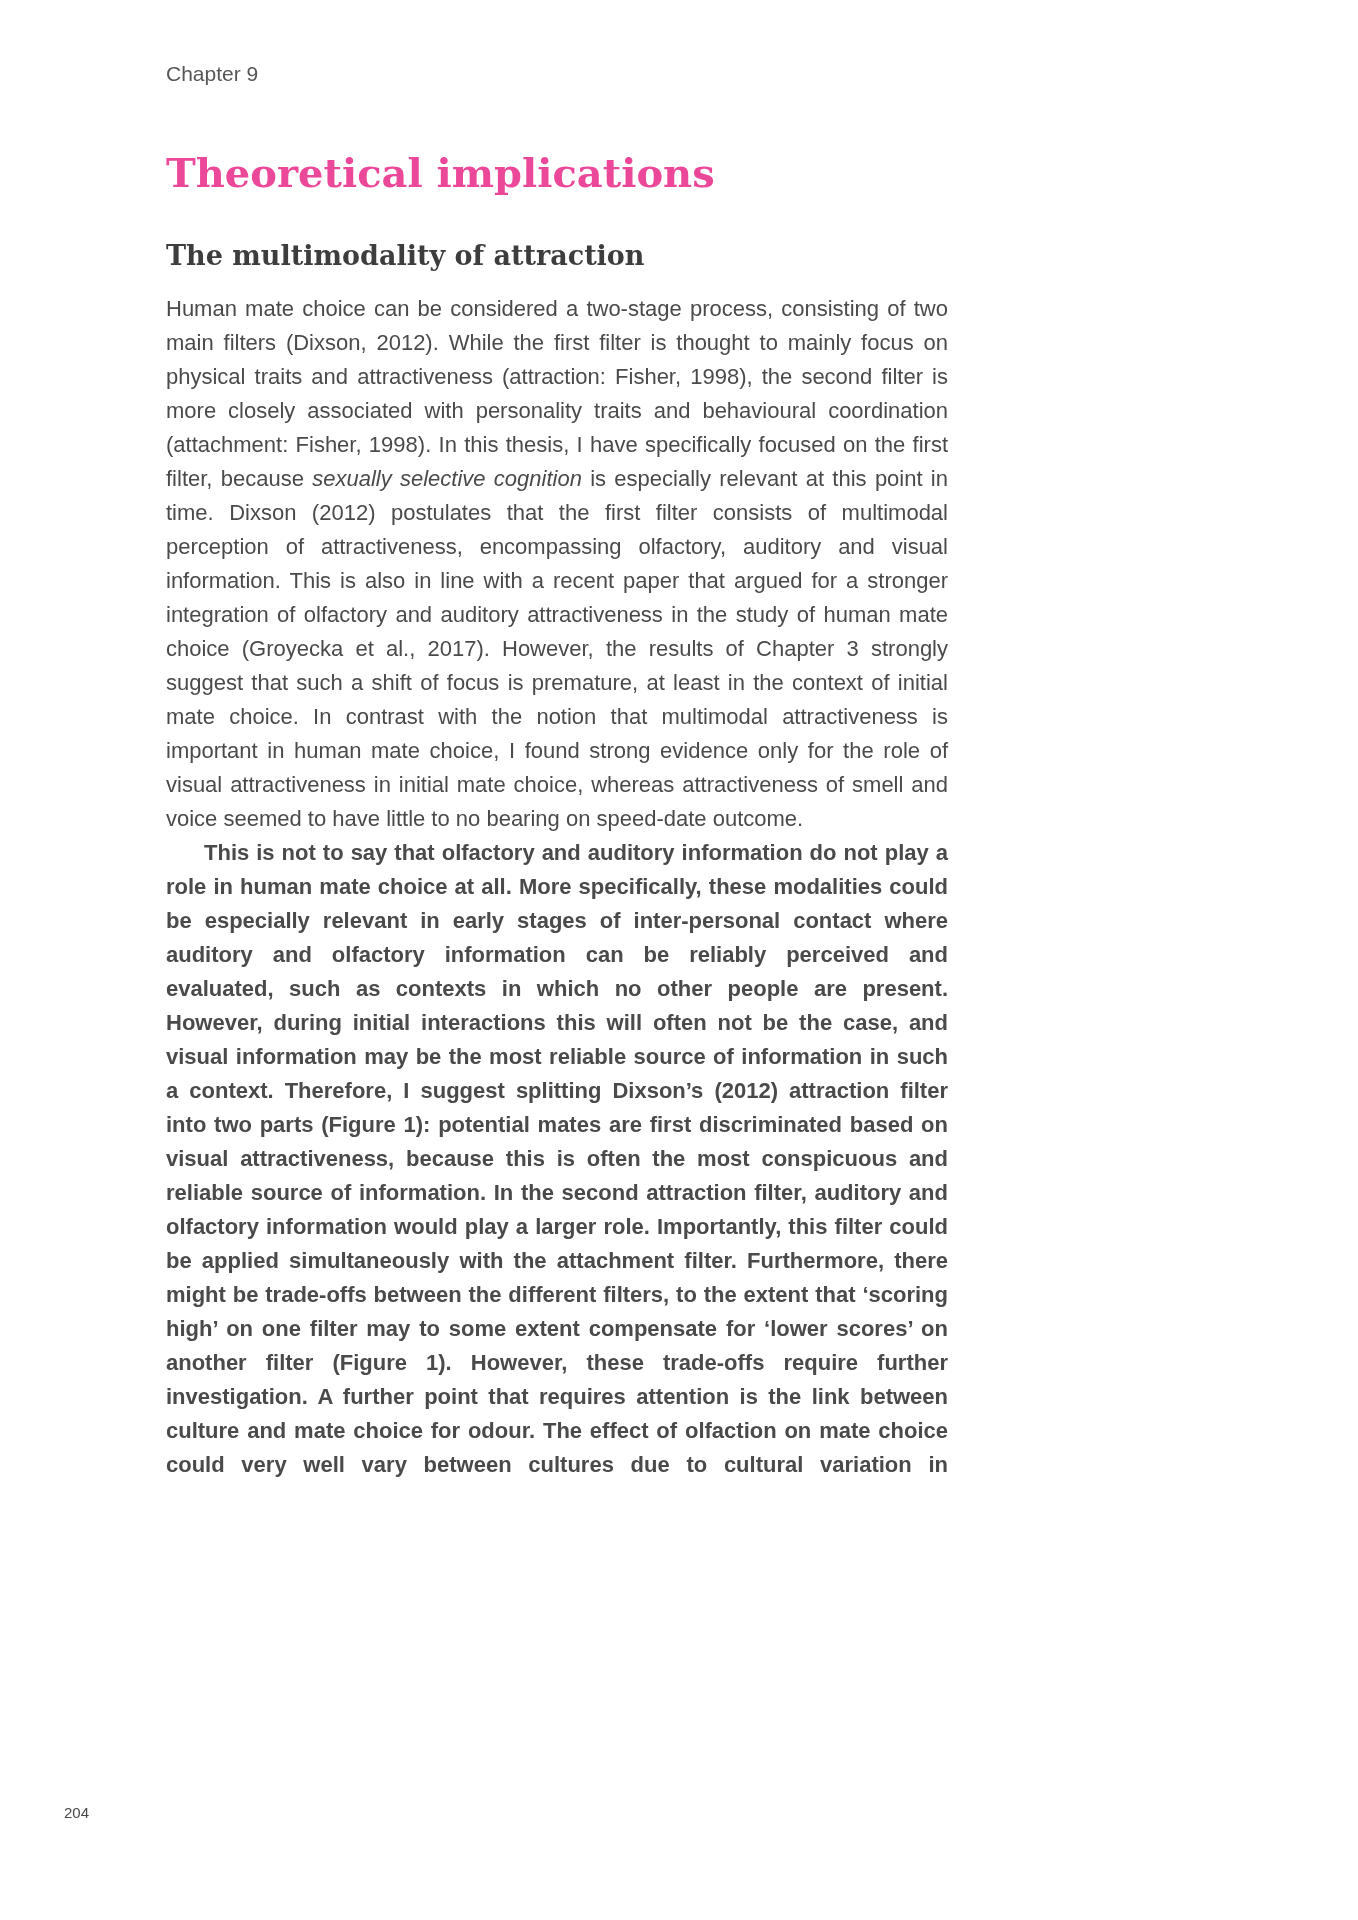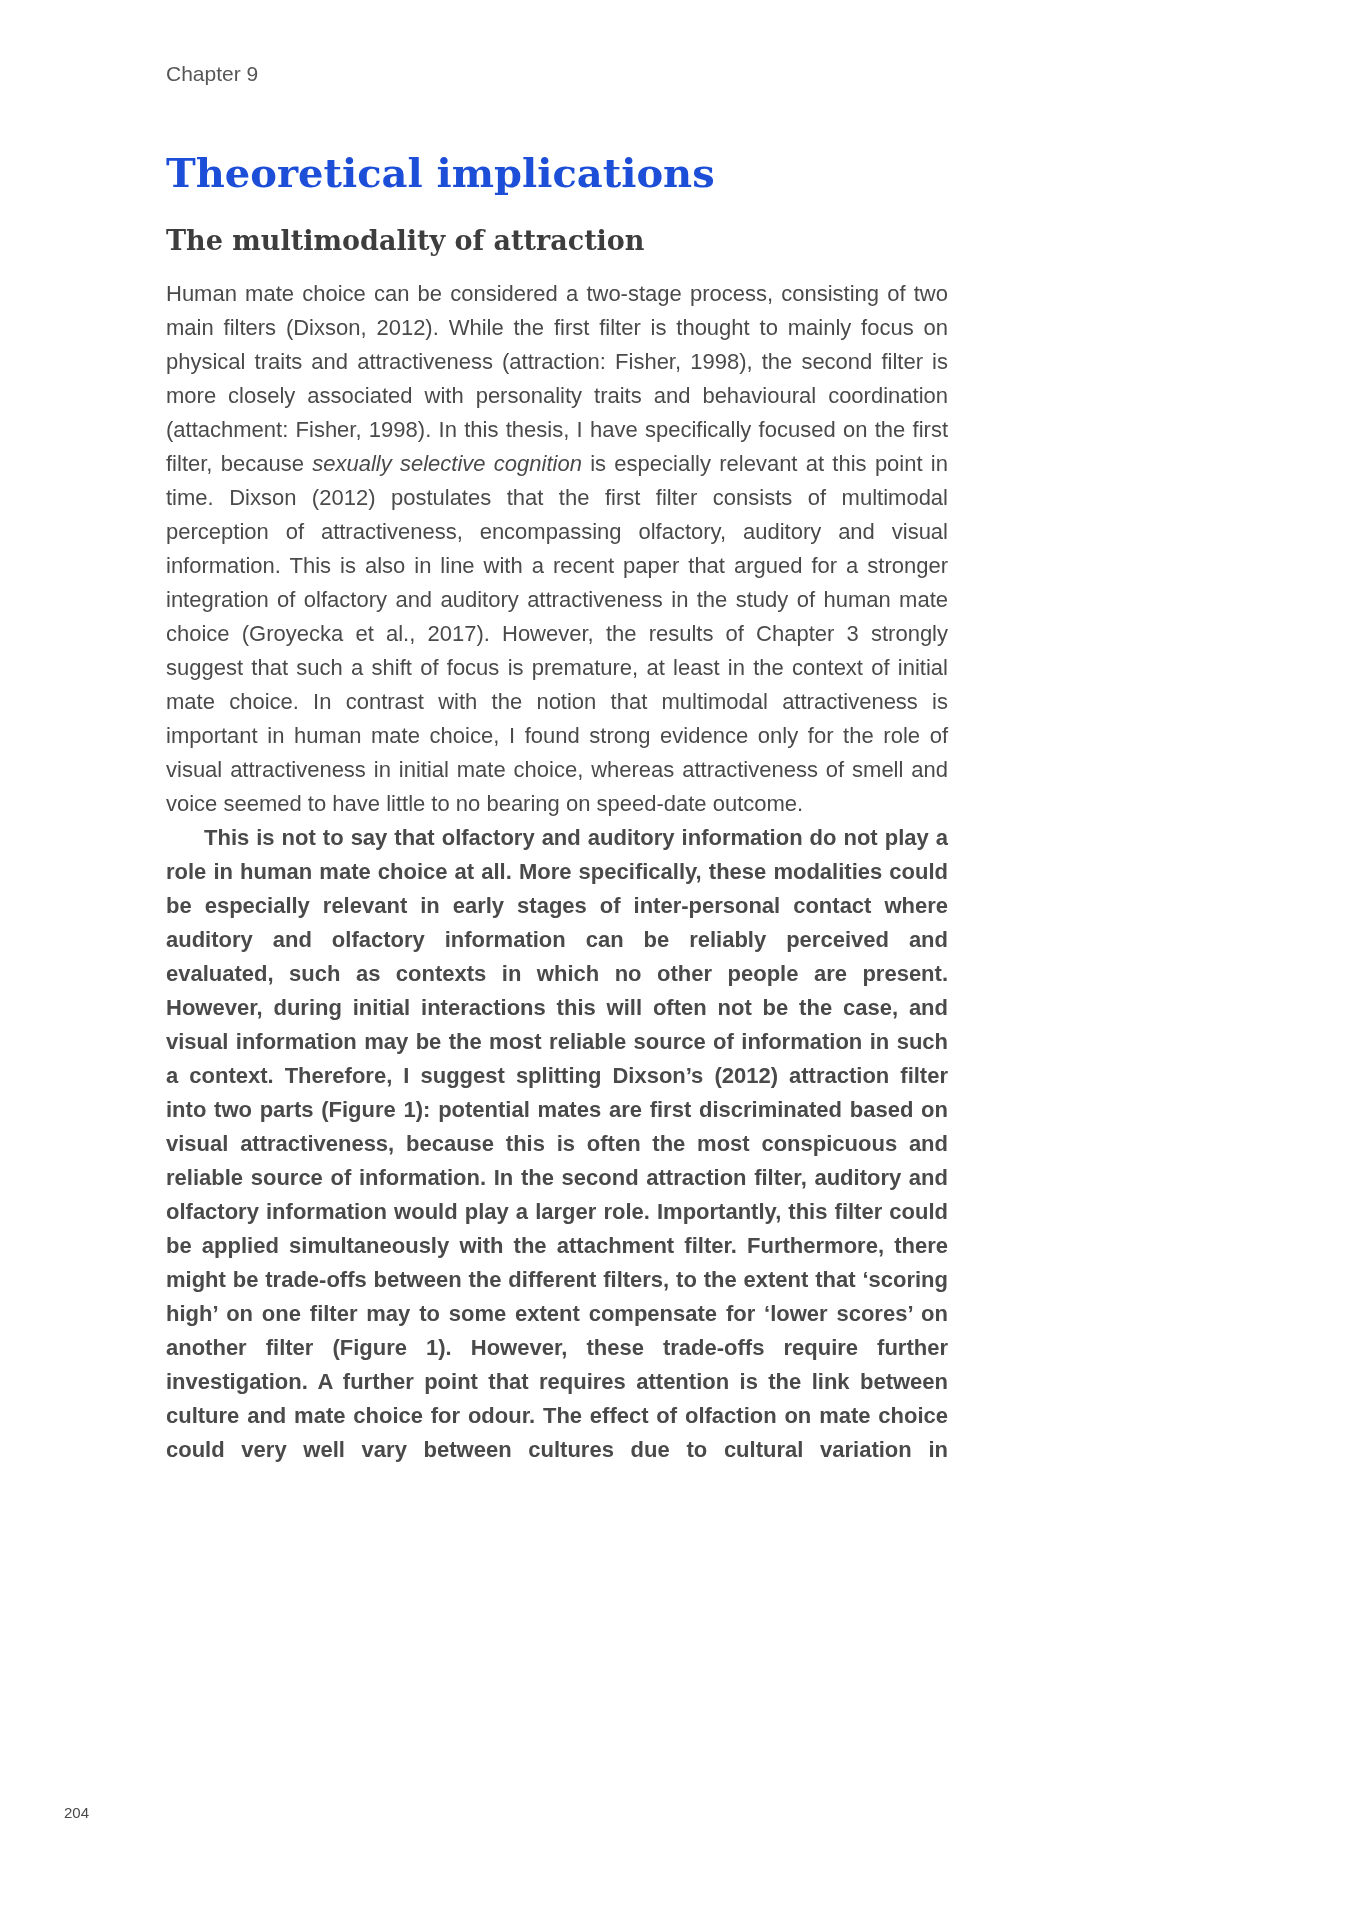--- a/index.html
+++ b/index.html
@@ -24,22 +24,22 @@
     position: absolute;
     top: 150px;
     left: 166px;
     width: 782px;
   }
   .section-title {
     font-family: "DejaVu Serif", "Liberation Serif", serif;
     font-weight: 600;
     font-size: 40px;
     line-height: 1.15;
-    color: #1d4ed8;
-    margin-bottom: 29px;
+    color: #ec4899;
+    margin-bottom: 44px;
   }
   .subsection-title {
     font-family: "DejaVu Serif", "Liberation Serif", serif;
     font-weight: 700;
     font-size: 27px;
     line-height: 1.2;
     color: #3d3d3d;
     margin-bottom: 20px;
   }
   .body-para {

